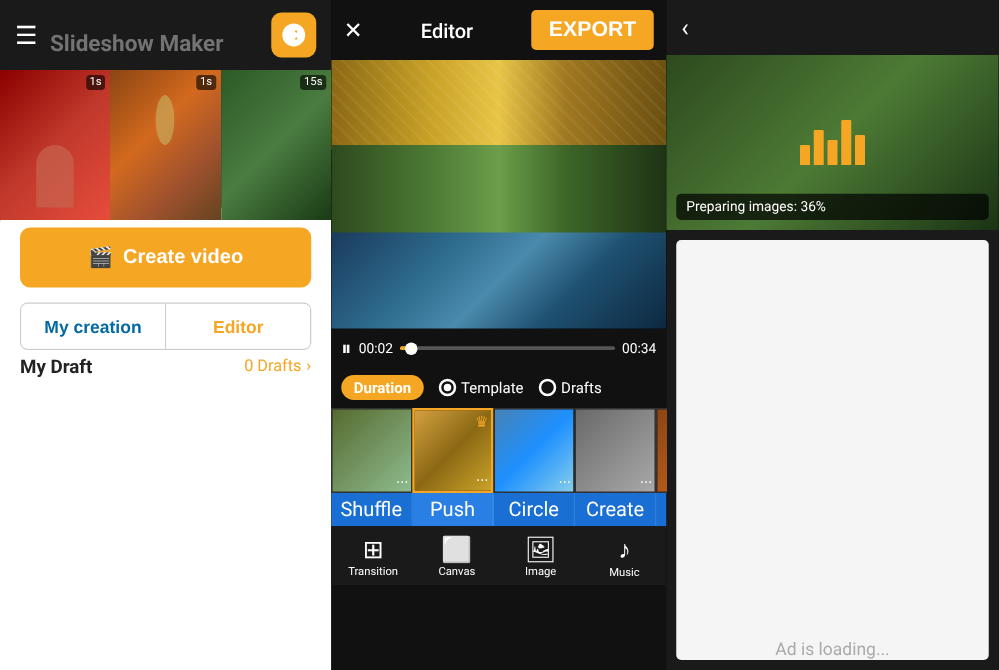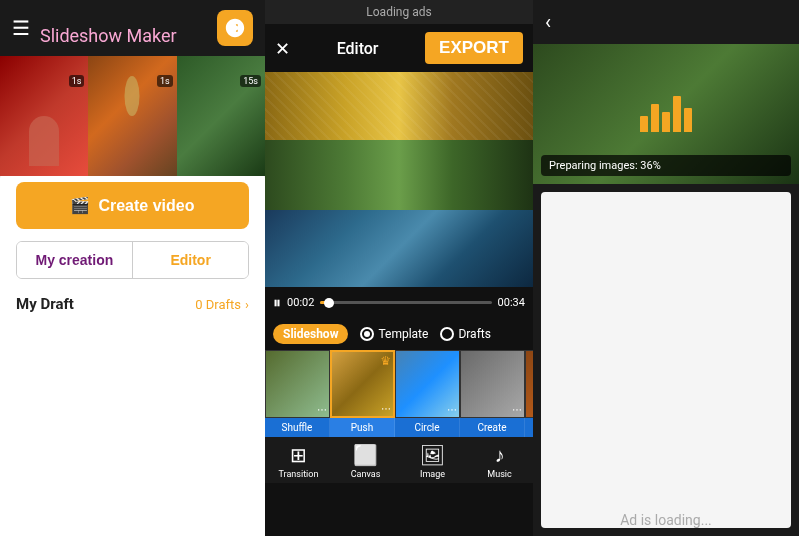--- a/index.html
+++ b/index.html
@@ -29,23 +29,23 @@
     }
 
     .hamburger-icon {
       color: white;
       font-size: 20px;
       margin-right: 10px;
       cursor: pointer;
     }
 
     .app-title {
-      color: #f9a8d4;
+      color: #737373;
       font-size: 18px;
-      font-weight: normal;
+      font-weight: bold;
       flex: 1;
       margin-top: 15px;
     }
 
     .app-logo {
       width: 36px;
       height: 36px;
       background: #f5a623;
       border-radius: 8px;
       display: flex;
@@ -107,21 +107,21 @@
       border-radius: 50%;
     }
 
     
     .photo3 {
       background: linear-gradient(135deg, #2d5a27 0%, #4a7c40 50%, #1a3a15 100%);
     }
 
     .duration-badge {
       position: absolute;
-      top: 19px;
+      top: 4px;
       right: 4px;
       background: rgba(0,0,0,0.6);
       color: white;
       font-size: 9px;
       padding: 1px 3px;
       border-radius: 3px;
     }
 
     
     .action-area {
@@ -162,38 +162,38 @@
       background: white;
       border: none;
       cursor: pointer;
       font-size: 14px;
       font-weight: 600;
       color: #333;
     }
 
     .tab-btn.active {
       background: white;
-      color: #701a75;
+      color: #0369a1;
     }
 
     .tab-btn.setting {
       color: #f5a623;
       background: white;
     }
 
     .tab-divider {
       width: 1.5px;
       background: #ccc;
     }
 
     .my-draft-row {
       display: flex;
       align-items: center;
       justify-content: space-between;
-      margin-top: 16px;
+      margin-top: 4px;
       padding-bottom: 4px;
     }
 
     .my-draft-label {
       font-size: 15px;
       font-weight: bold;
       color: #222;
     }
 
     .draft-count {
@@ -445,21 +445,21 @@
     .transition-buttons {
       display: flex;
       background: #1a6fd4;
       overflow-x: auto;
     }
 
     .trans-btn {
       flex: 0 0 65px;
       padding: 4px 2px;
       text-align: center;
-      font-size: 10px;
+      font-size: 16px;
       color: white;
       cursor: pointer;
       border-right: 1px solid rgba(255,255,255,0.1);
     }
 
     .trans-btn.active {
       background: #2a7fe4;
     }
 
     
@@ -615,23 +615,20 @@
       <span class="my-draft-label">My Draft</span>
       <div class="draft-count">
         <span>0 Drafts</span>
         <span>›</span>
       </div>
     </div>
   </div>
 </div>
 
 <div class="center-panel">
-  <div class="ads-bar">
-    <span>Loading ads</span>
-  </div>
 
   <div class="editor-header">
     <span class="close-icon">✕</span>
     <span class="editor-title">Editor</span>
     <button class="export-btn">EXPORT</button>
   </div>
 
   <div class="video-preview">
     <div class="frame-top"></div>
     <div class="frame-mid"></div>
@@ -642,21 +639,21 @@
     <span class="play-btn">⏸</span>
     <span class="time-start">00:02</span>
     <div class="progress-bar">
       <div class="progress-fill"></div>
       <div class="progress-dot"></div>
     </div>
     <span class="time-end">00:34</span>
   </div>
 
   <div class="duration-controls">
-    <span class="duration-badge-pill">Slideshow</span>
+    <span class="duration-badge-pill">Duration</span>
     <div class="radio-option">
       <div class="radio-circle selected"></div>
       <span>Template</span>
     </div>
     <div class="radio-option">
       <div class="radio-circle"></div>
       <span>Drafts</span>
     </div>
   </div>
 

